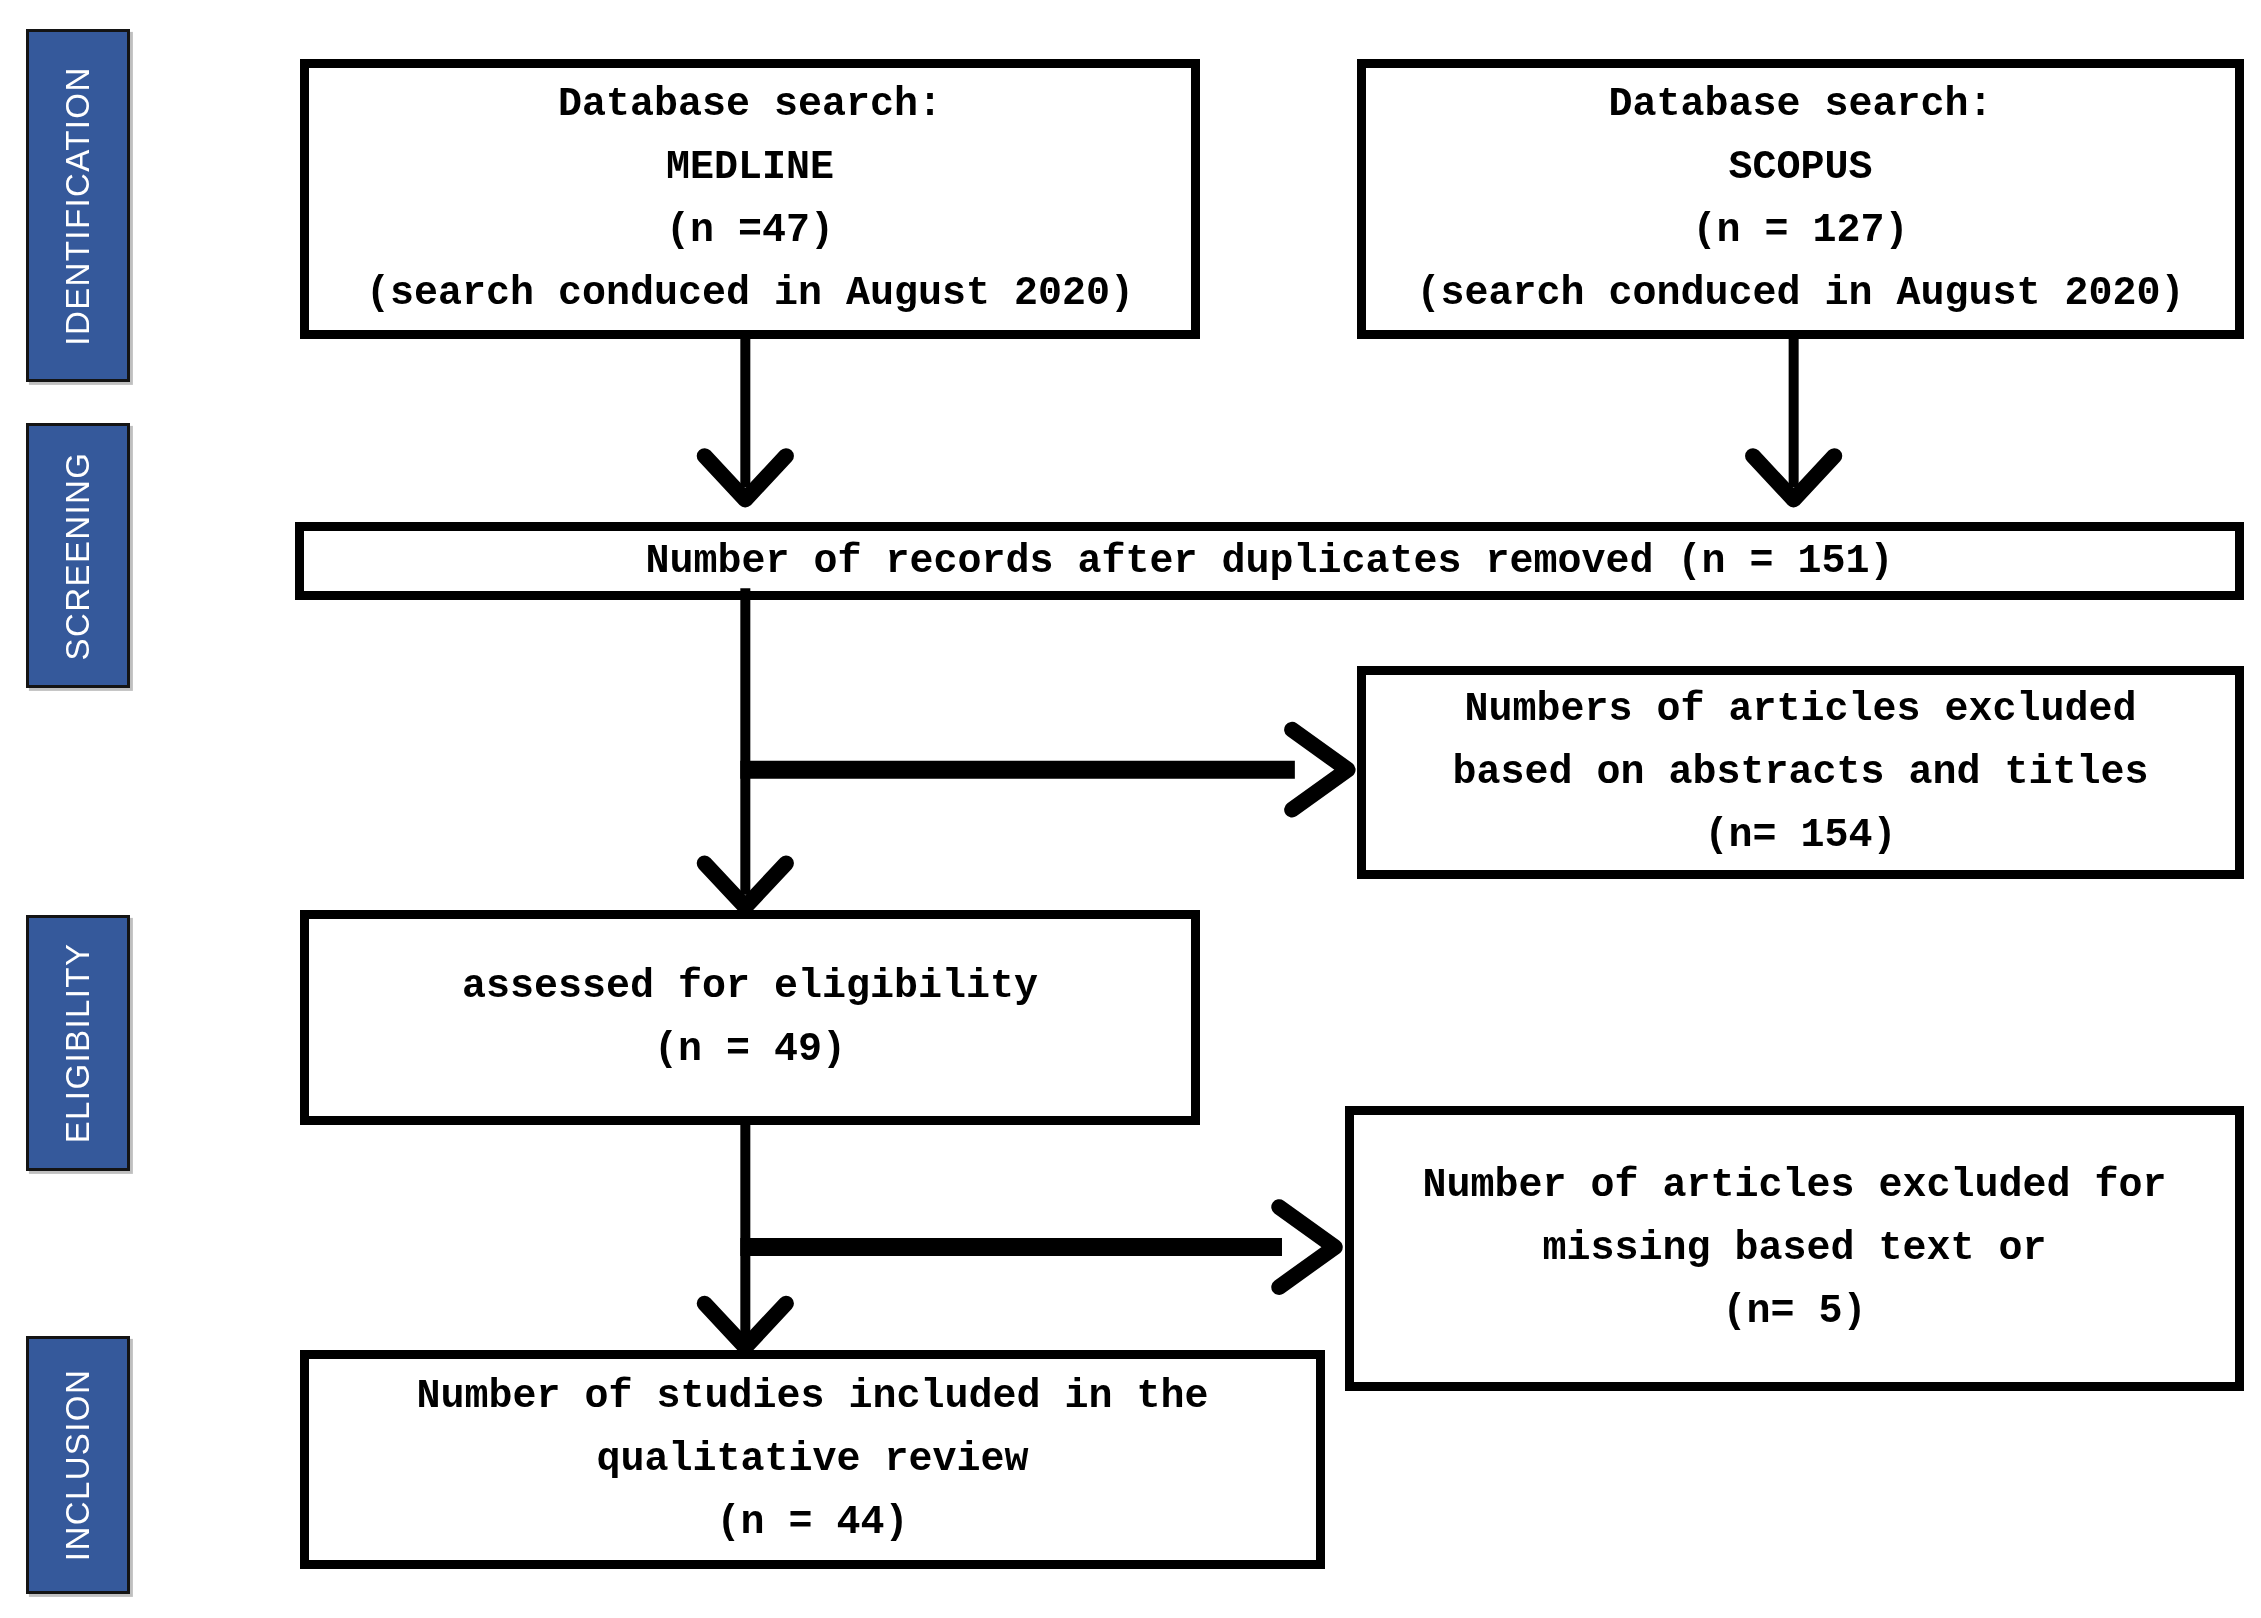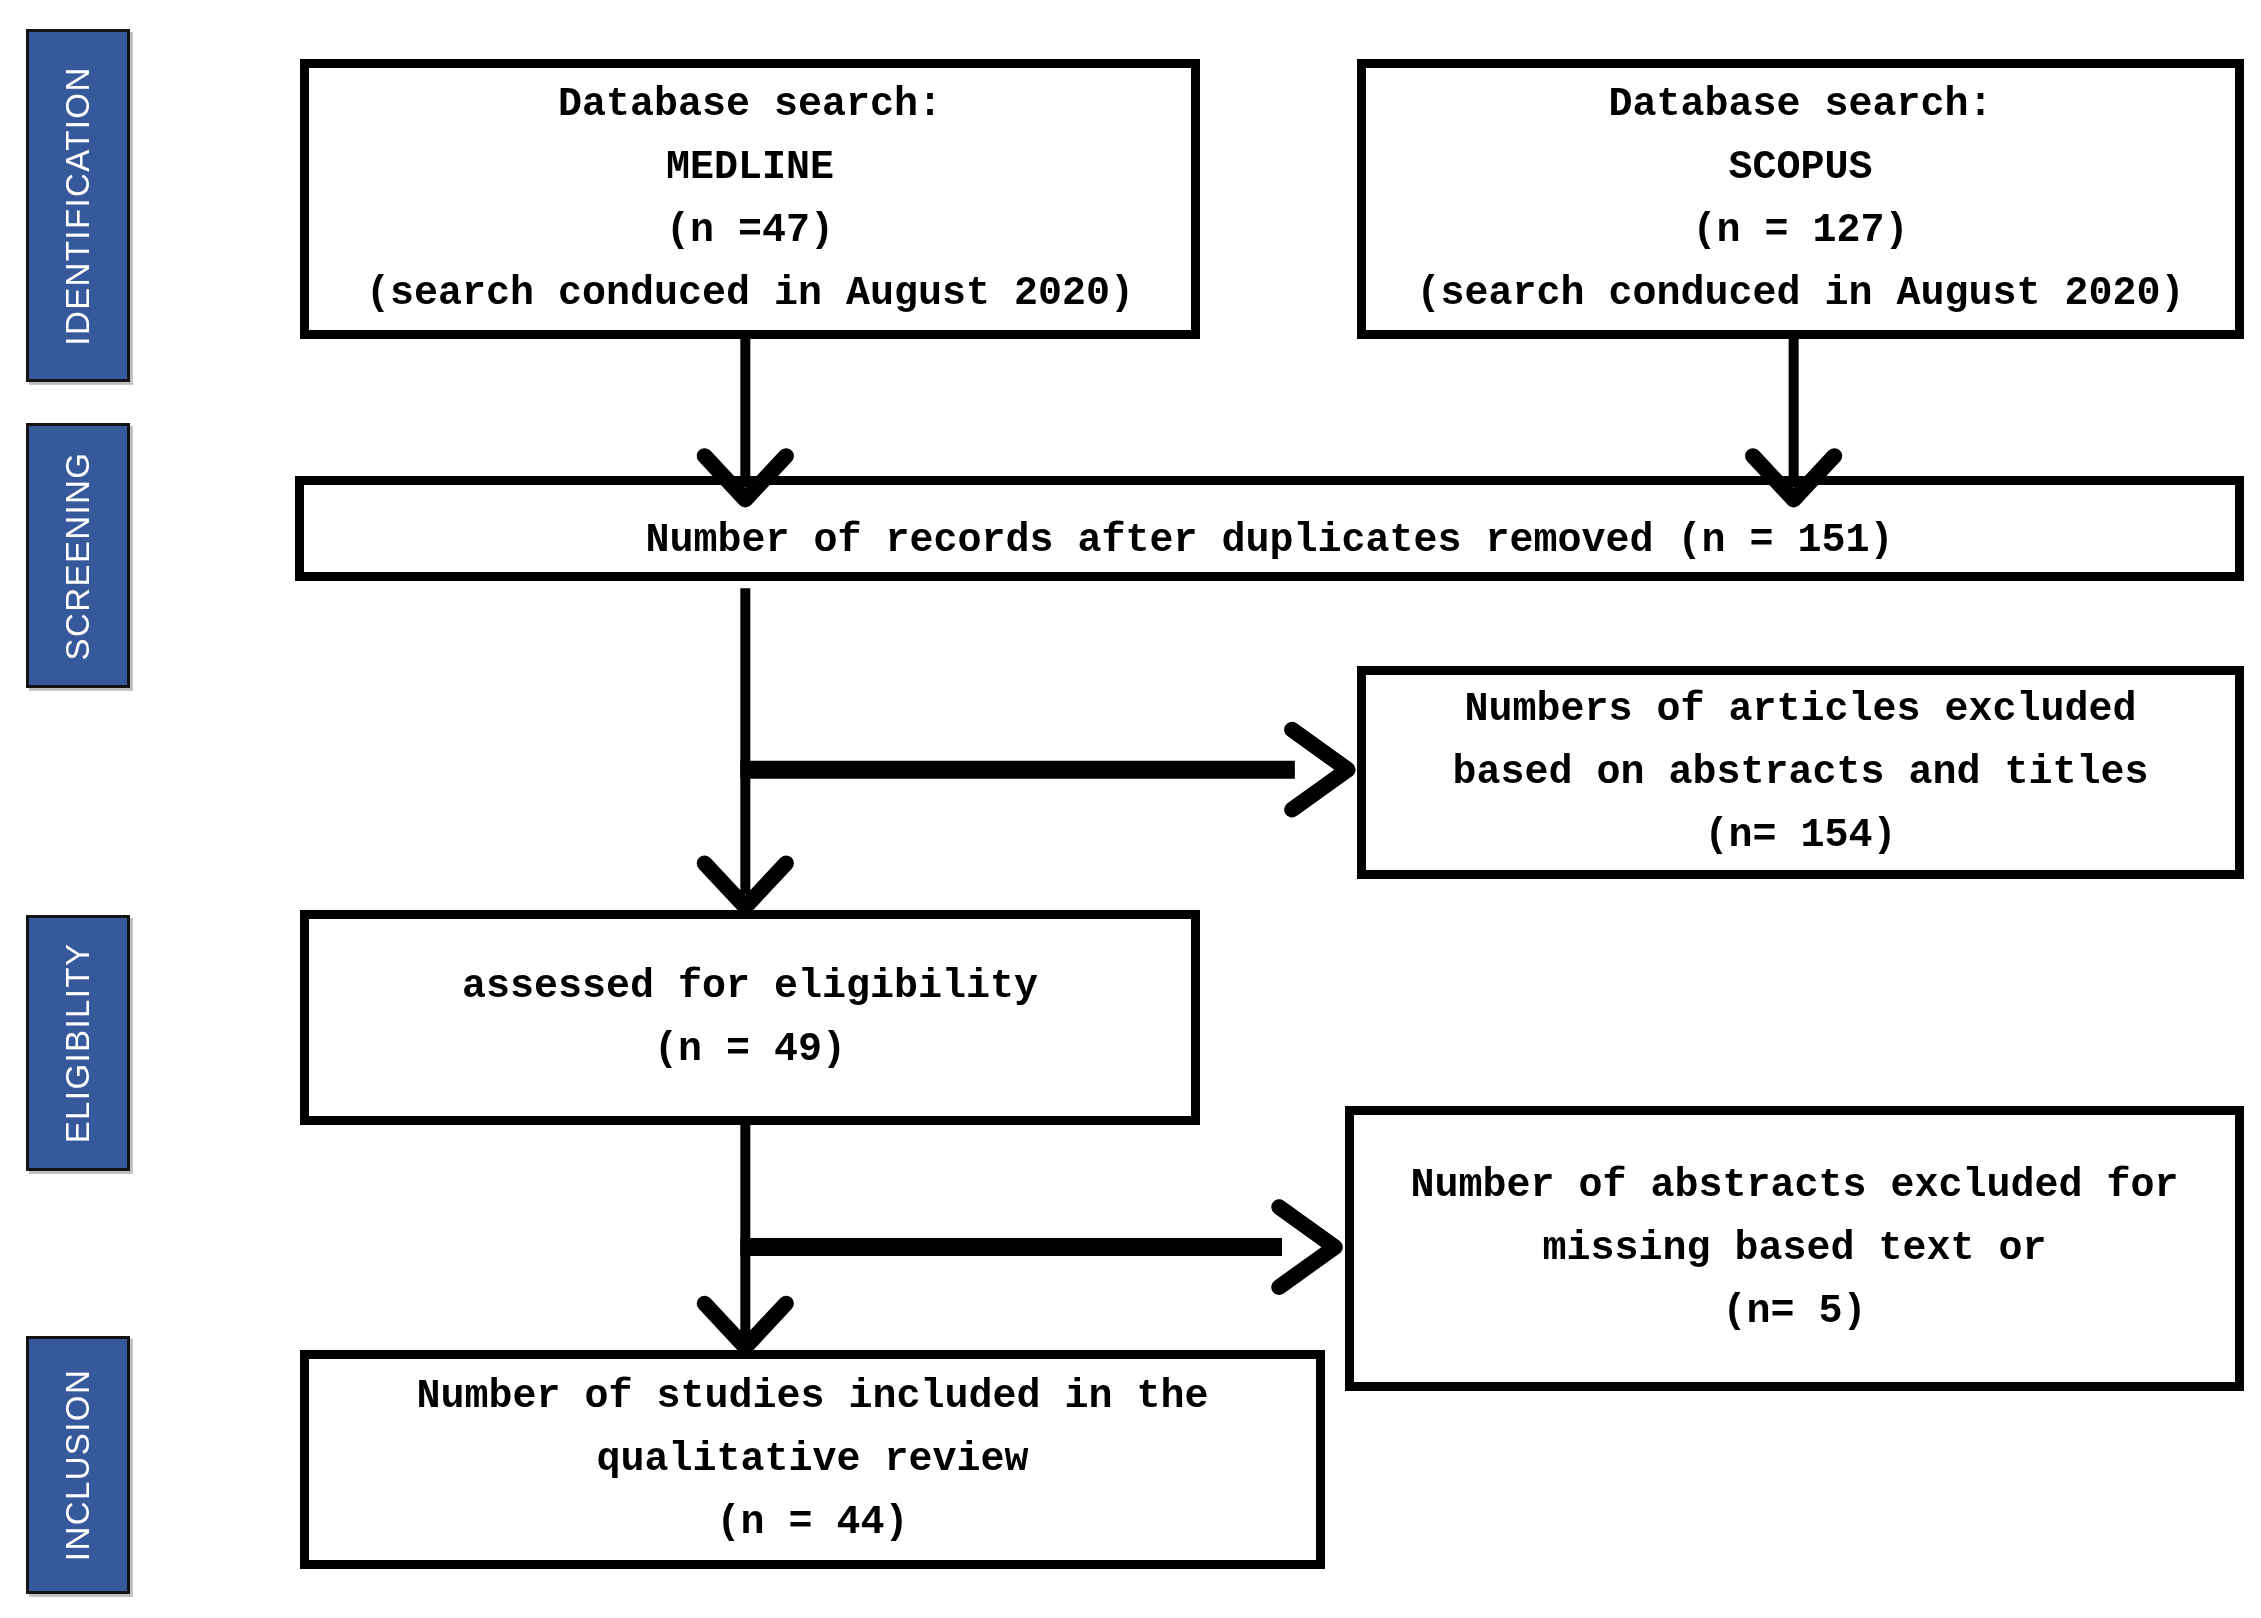--- a/index.html
+++ b/index.html
@@ -84,37 +84,37 @@
     <div class="line">(search conduced in August 2020)</div>
   </div>
 
   <div class="fbox" style="left:1357px; top:59px; width:887px; height:280px;">
     <div class="line">Database search:</div>
     <div class="line">SCOPUS</div>
     <div class="line">(n = 127)</div>
     <div class="line">(search conduced in August 2020)</div>
   </div>
 
-  <div class="fbox" style="left:295px; top:476px; width:1949px; height:105px;justify-content:flex-end;">
+  <div class="fbox" style="left:295px; top:522px; width:1949px; height:78px;">
     <div class="line">Number of records after duplicates removed (n = 151)</div>
   </div>
 
   <div class="fbox" style="left:1357px; top:666px; width:887px; height:213px;">
     <div class="line">Numbers of articles excluded</div>
     <div class="line">based on abstracts and titles</div>
     <div class="line">(n= 154)</div>
   </div>
 
   <div class="fbox" style="left:300px; top:910px; width:900px; height:215px;">
     <div class="line">assessed for eligibility</div>
     <div class="line">(n = 49)</div>
   </div>
 
   <div class="fbox" style="left:1345px; top:1106px; width:899px; height:285px;">
-    <div class="line">Number of abstracts excluded for</div>
+    <div class="line">Number of articles excluded for</div>
     <div class="line">missing based text or</div>
     <div class="line">(n= 5)</div>
   </div>
 
   <div class="fbox" style="left:300px; top:1350px; width:1025px; height:219px;">
     <div class="line">Number of studies included in the</div>
     <div class="line">qualitative review</div>
     <div class="line">(n = 44)</div>
   </div>
 

